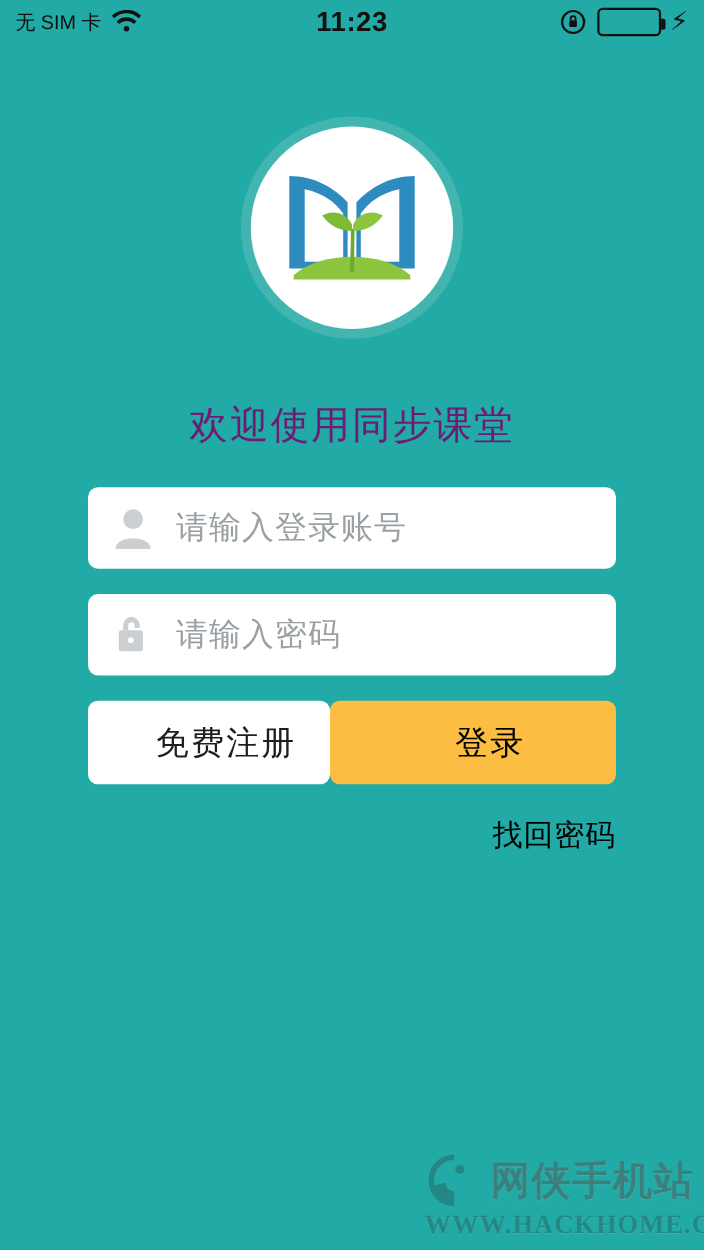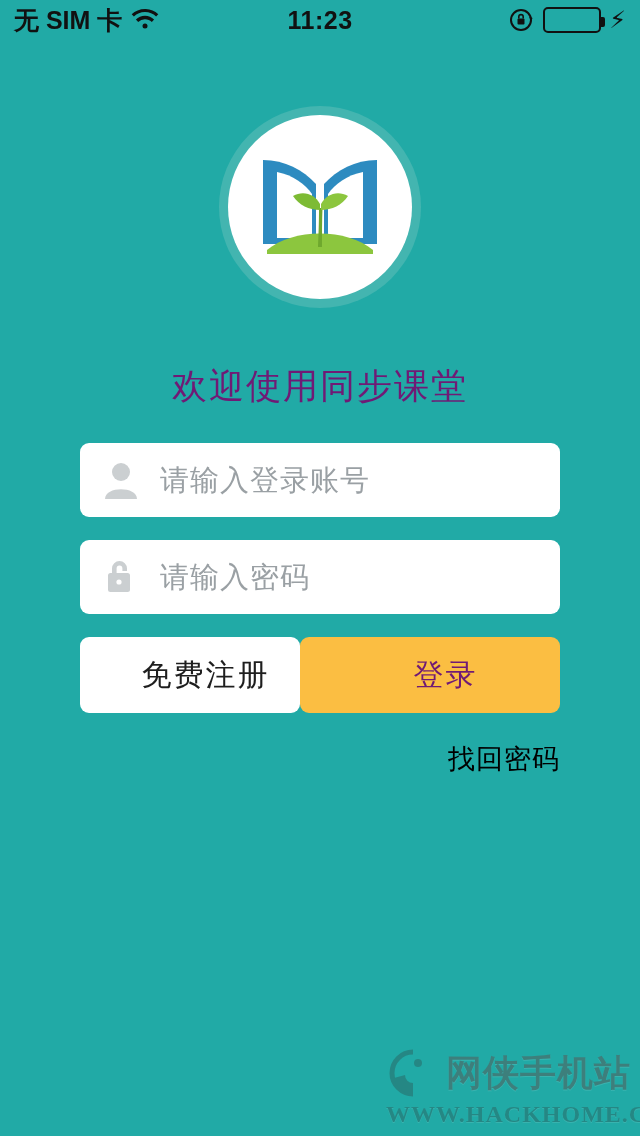--- a/index.html
+++ b/index.html
@@ -15,21 +15,21 @@
 
   
   .statusbar{
     position:absolute; top:0; left:0; width:640px; height:40px;
     display:flex; align-items:center; color:#111;
   }
   .sb-left{
     position:absolute; left:14px; top:0; height:40px;
     display:flex; align-items:center; gap:9px;
   }
-  .sb-carrier{ font-size:25px; font-weight:bold; letter-spacing:0px; white-space:nowrap; }
+  .sb-carrier{ font-size:18px; font-weight:normal; letter-spacing:0px; white-space:nowrap; }
   .wifi{ width:28px; height:22px; position:relative; display:block; }
   .sb-center{
     position:absolute; left:0; top:0; width:640px; height:40px;
     display:flex; align-items:center; justify-content:center;
   }
   .sb-time{ font-size:25px; font-weight:bold; letter-spacing:0.5px; }
   .sb-right{
     position:absolute; right:14px; top:0; height:40px;
     display:flex; align-items:center; gap:8px;
   }
@@ -91,21 +91,21 @@
   .btn-row{
     display:flex; justify-content:space-between; width:480px; margin-top:7px;
   }
   .btn{
     height:76px; border:0; border-radius:9px; cursor:pointer;
     font-family:"Liberation Sans", "DejaVu Sans", sans-serif;
     font-size:30px; letter-spacing:2px;
     display:flex; align-items:center; justify-content:center;padding-left:31px;
   }
   .btn-register{ width:222px; background:#FFFFFF; color:#1E1E1E; }
-  .btn-login{ width:262px; background:#FBBE42; color:#701a75; }
+  .btn-login{ width:262px; background:#FBBE42; color:#000000; }
 
   .forgot-row{ width:480px; text-align:right; margin-top:28px; }
   .forgot{
     color:#000000; font-size:27px; letter-spacing:1px;
     background:none; border:0; cursor:pointer; padding:0;
     font-family:"Liberation Sans", "DejaVu Sans", sans-serif;
   }
 
   
   .watermark{

